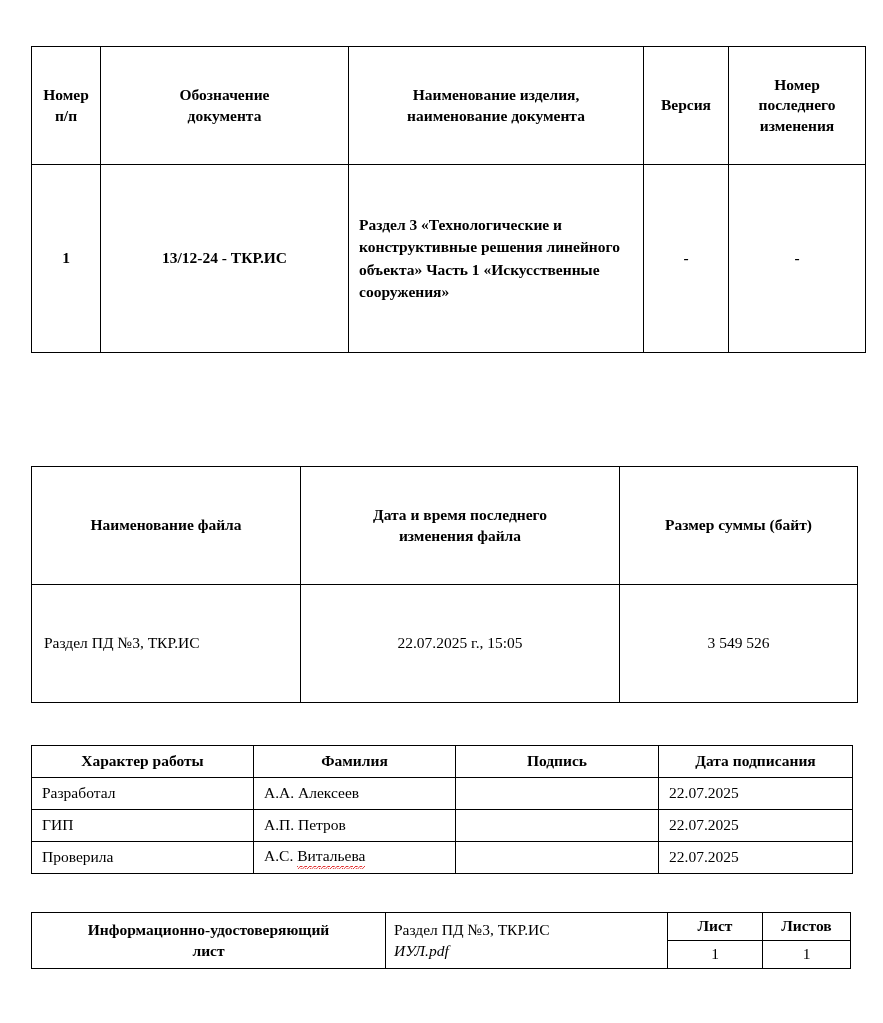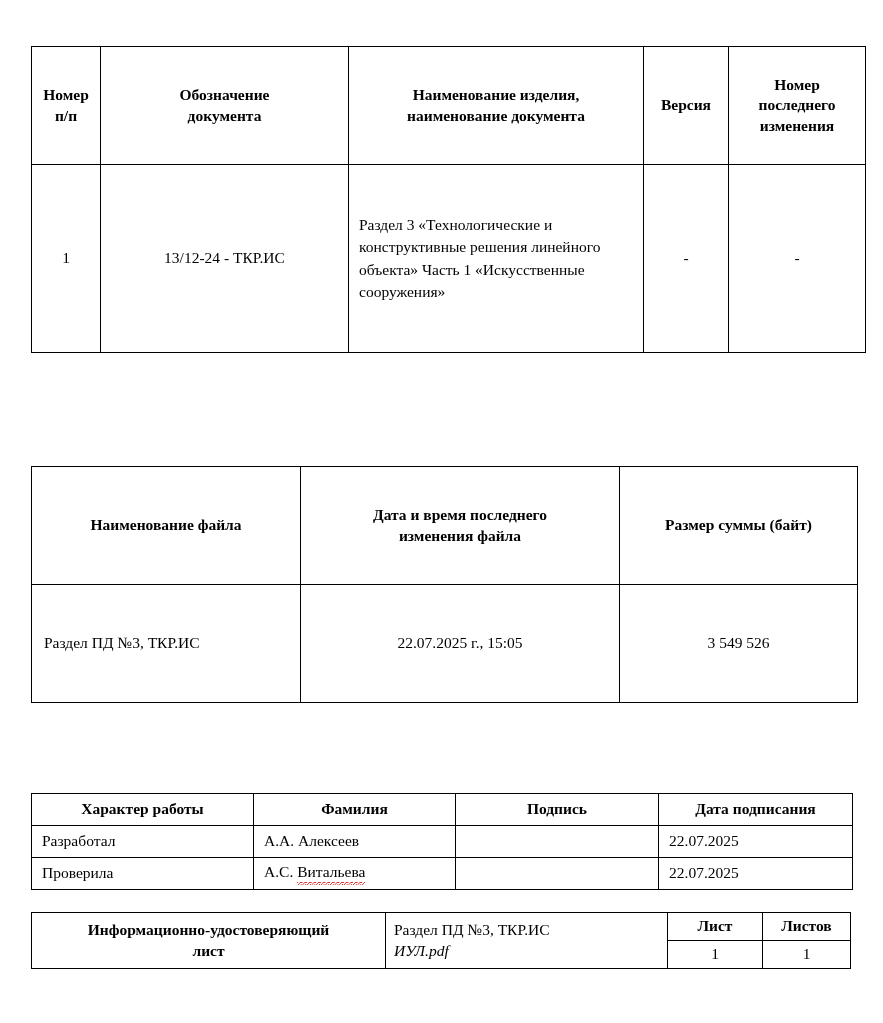--- a/index.html
+++ b/index.html
@@ -41,21 +41,21 @@
   .lft { text-align: left; padding-left: 8px; }
 
   
   #table-doc {
     left: 31px;
     top: 46px;
     width: 834px;
   }
   #table-doc td { height: 0; }
   #table-doc .r-head td { height: 113px; }
-  #table-doc .r-body td { height: 183px; }
+  #table-doc .r-body td { height: 183px; font-weight: bold; }
   #table-doc .r-crc  td { height: 54px; }
   #table-doc .cell-name {
     text-align: left;
     padding-left: 10px;
     padding-right: 10px;
     line-height: 1.45;
   }
 
   
   #table-file {
@@ -68,21 +68,20 @@
   #table-file .cell-fname {
     text-align: left;
     padding-left: 12px;
   }
 
   
   #table-sign {
     left: 31px;
     top: 745px;
     width: 821px;
-    margin-top: 48px;
   }
   #table-sign td {
     height: 29px;
     padding-top: 1px;
     padding-bottom: 1px;
   }
   #table-sign td.lft { padding-left: 10px; }
   .spellcheck {
     position: relative;
     display: inline-block;
@@ -199,20 +198,26 @@
         <td class="hdr">Подпись</td>
         <td class="hdr">Дата подписания</td>
       </tr>
       <tr>
         <td class="lft">Разработал</td>
         <td class="lft"><span>А.А. Алексеев</span></td>
         <td class="lft"></td>
         <td class="lft">22.07.2025</td>
       </tr>
       <tr>
+        <td class="lft">ГИП</td>
+        <td class="lft"><span>А.П. Петров</span></td>
+        <td class="lft"></td>
+        <td class="lft">22.07.2025</td>
+      </tr>
+      <tr>
         <td class="lft">Проверила</td>
         <td class="lft"><span>А.С. </span><span class="spellcheck">Витальева</span></td>
         <td class="lft"></td>
         <td class="lft">22.07.2025</td>
       </tr>
     </tbody>
   </table>
 
   <table id="table-footer">
     <colgroup>

